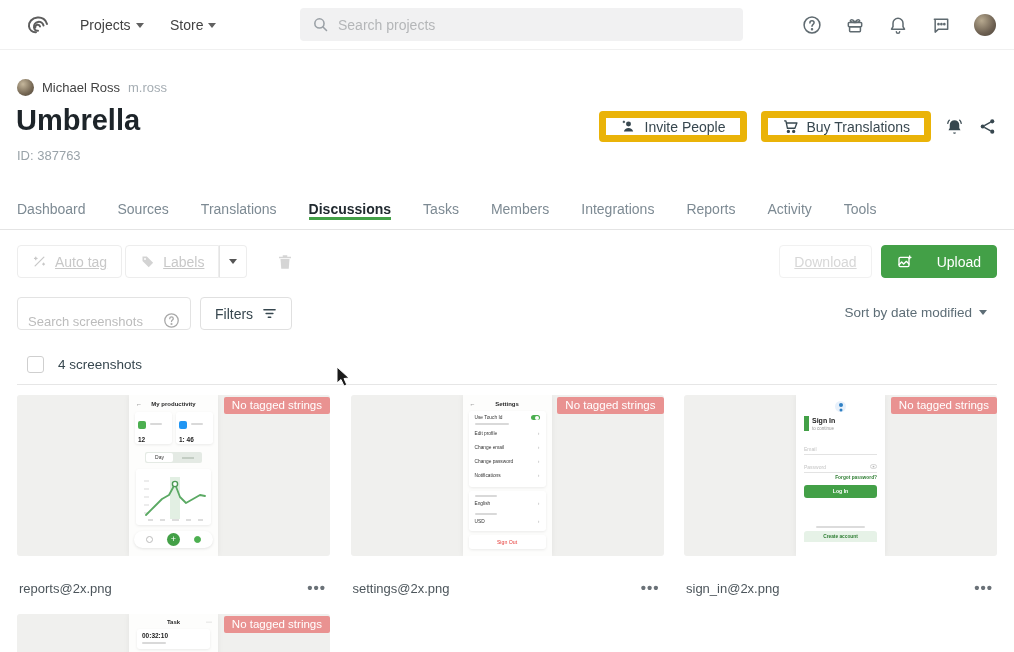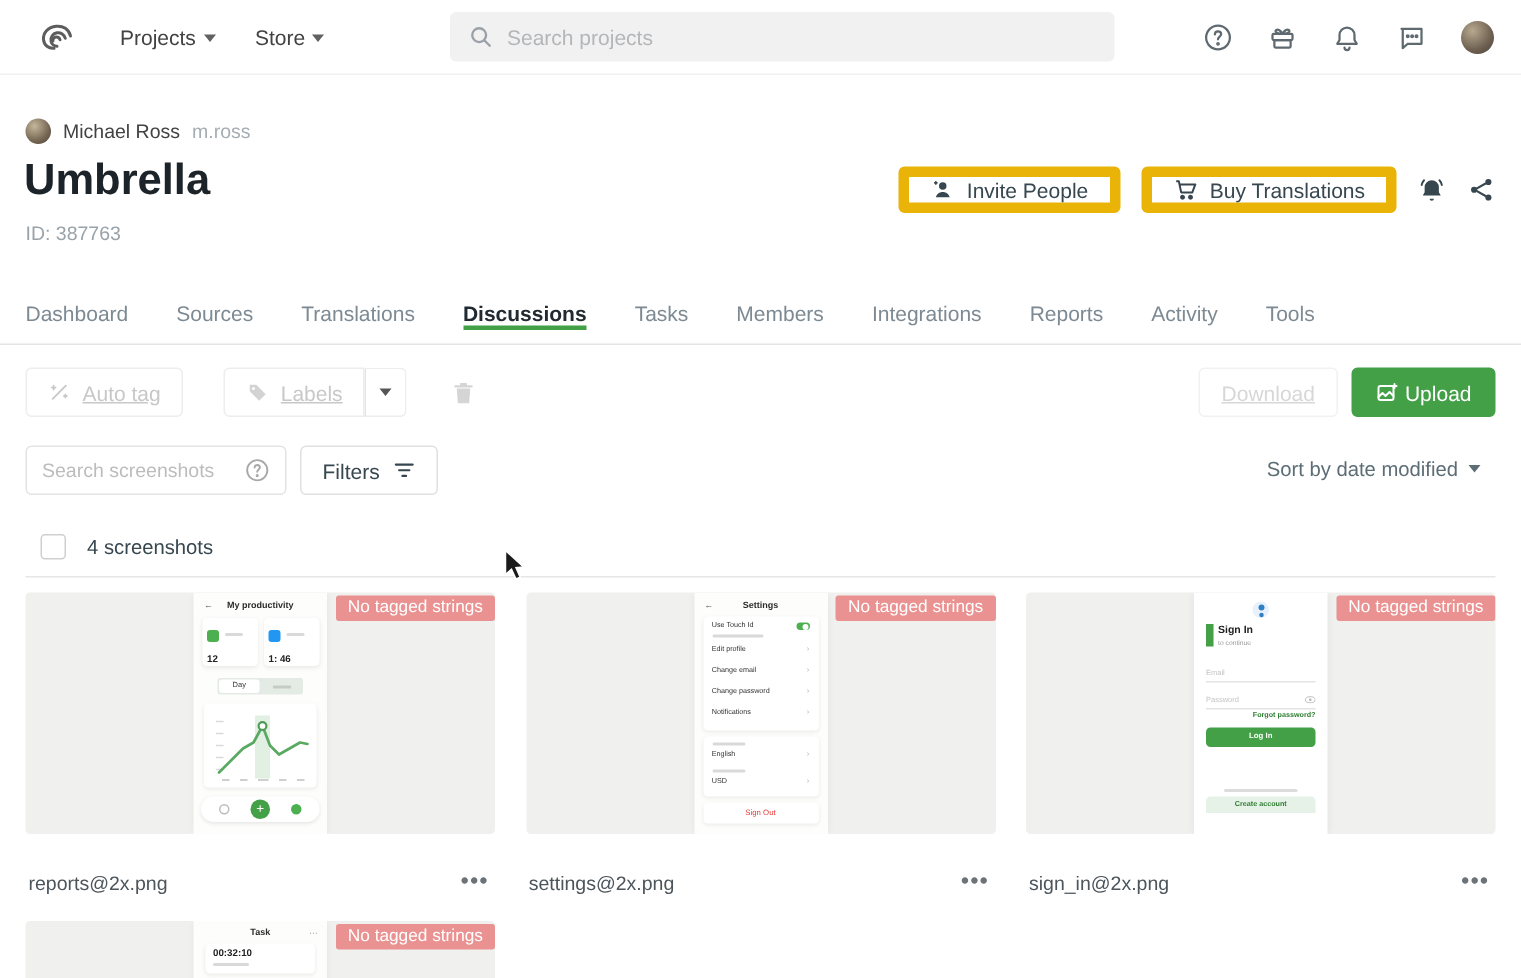--- a/index.html
+++ b/index.html
@@ -45,35 +45,35 @@
     display:flex; align-items:center; gap:32px; padding-left:17px; font-size:14px; }
   .tab { display:flex; align-items:center; color:#7d8a93; cursor:pointer; border-bottom:3px solid transparent;
     padding-top:2px; }
   .tab.active { color:#212a30; font-weight:bold; border-bottom-color:#43a047; }
 
   
   .toolbar { position:absolute; left:17px; right:17px; top:245px; height:33px; }
   .tb-left { position:absolute; left:0; top:0; display:flex; align-items:center; }
   .btn-disabled { display:flex; align-items:center; gap:8px; height:33px; padding:0 14px; background:#fff;
     border:1px solid #ededed; border-radius:4px; font-size:14px; color:#c8c8c8; cursor:default;text-decoration:underline; }
-  .grp { display:flex; margin-left:27px;align-items:center; }
+  .grp { display:flex; margin-left:3px;align-items:center; }
   .grp .btn-disabled { border-radius:4px 0 0 4px; }
   .grp .grp-caret { width:28px; height:33px; border:1px solid #ededed; border-left:1px solid #e4e4e4;
     border-radius:0 4px 4px 0; display:flex; align-items:center; justify-content:center; background:#fff; cursor:pointer; }
   .grp .grp-caret .caret { border-top-color:#555; }
   .trash { margin-left:29px; width:18px; height:18px; color:#d2d2d2; }
   .tb-right { position:absolute; right:0; top:0; display:flex; gap:9px; }
-  .btn-upload { display:flex; align-items:center; gap:4px; height:33px; padding:0 15px; background:#43a047;
+  .btn-upload { display:flex; align-items:center; gap:24px; height:33px; padding:0 15px; background:#43a047;
     border:1px solid #43a047; border-radius:4px; font-size:14px; color:#fff; cursor:pointer; }
   .btn-upload svg { width:16px; height:16px; }
 
   
   .filter-row { position:absolute; left:17px; right:17px; top:297px; height:33px; }
   .search-shots { position:absolute; left:0; top:0; width:174px; height:33px; border:1px solid #e3e3e3;
-    border-radius:4px; display:flex; align-items:center; padding:0 10px; gap:6px; background:#fff; }
+    border-radius:4px; display:flex; align-items:flex-end; padding:0 10px; gap:6px; background:#fff; }
   .search-shots input { border:none; outline:none; width:100%; font-size:13px; color:#424242;
     font-family:"Liberation Sans", sans-serif; }
   .search-shots input::placeholder { color:#bcbcbc; }
   .q-ic { width:17px; height:17px; color:#9e9e9e; flex:none; }
   .btn-filters { position:absolute; left:183px; top:0; display:flex; align-items:center; gap:9px; height:33px;
     padding:0 14px; border:1px solid #e0e0e0; border-radius:4px; background:#fff; font-size:14px;
     color:#37474f; cursor:pointer; }
   .sort { position:absolute; right:10px; top:8px; display:flex; align-items:center; gap:7px; font-size:13.5px;
     color:#5d6d76; cursor:pointer; }
   .sort .caret { border-top-color:#5d6d76; }

